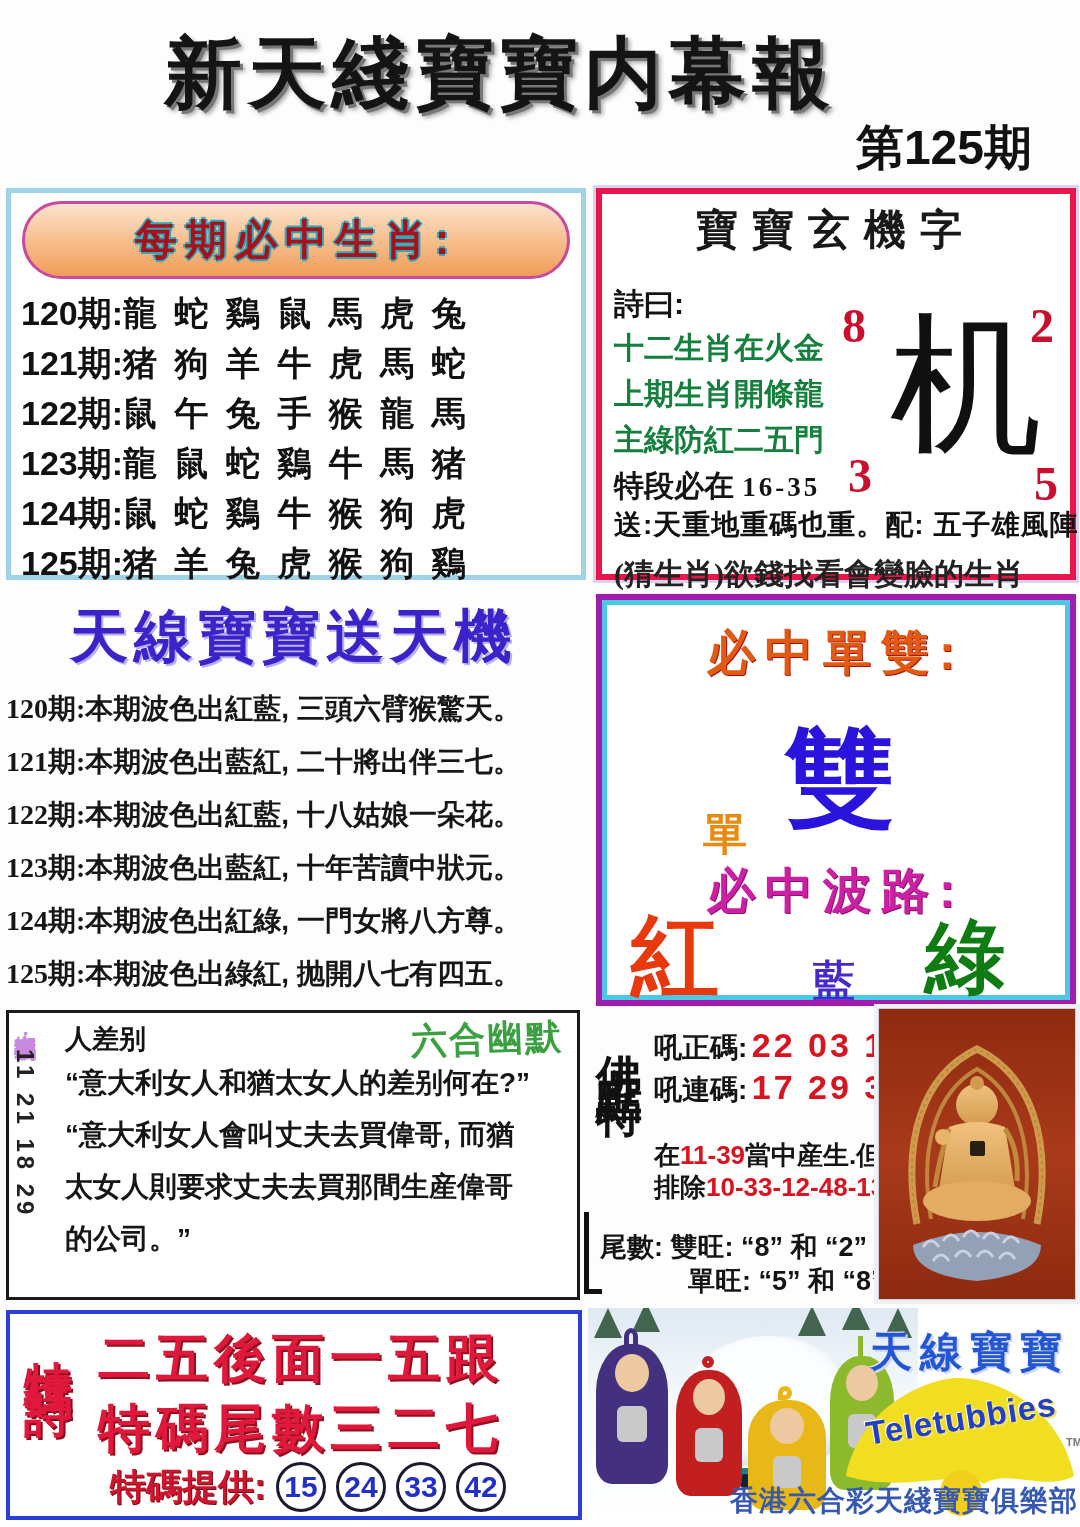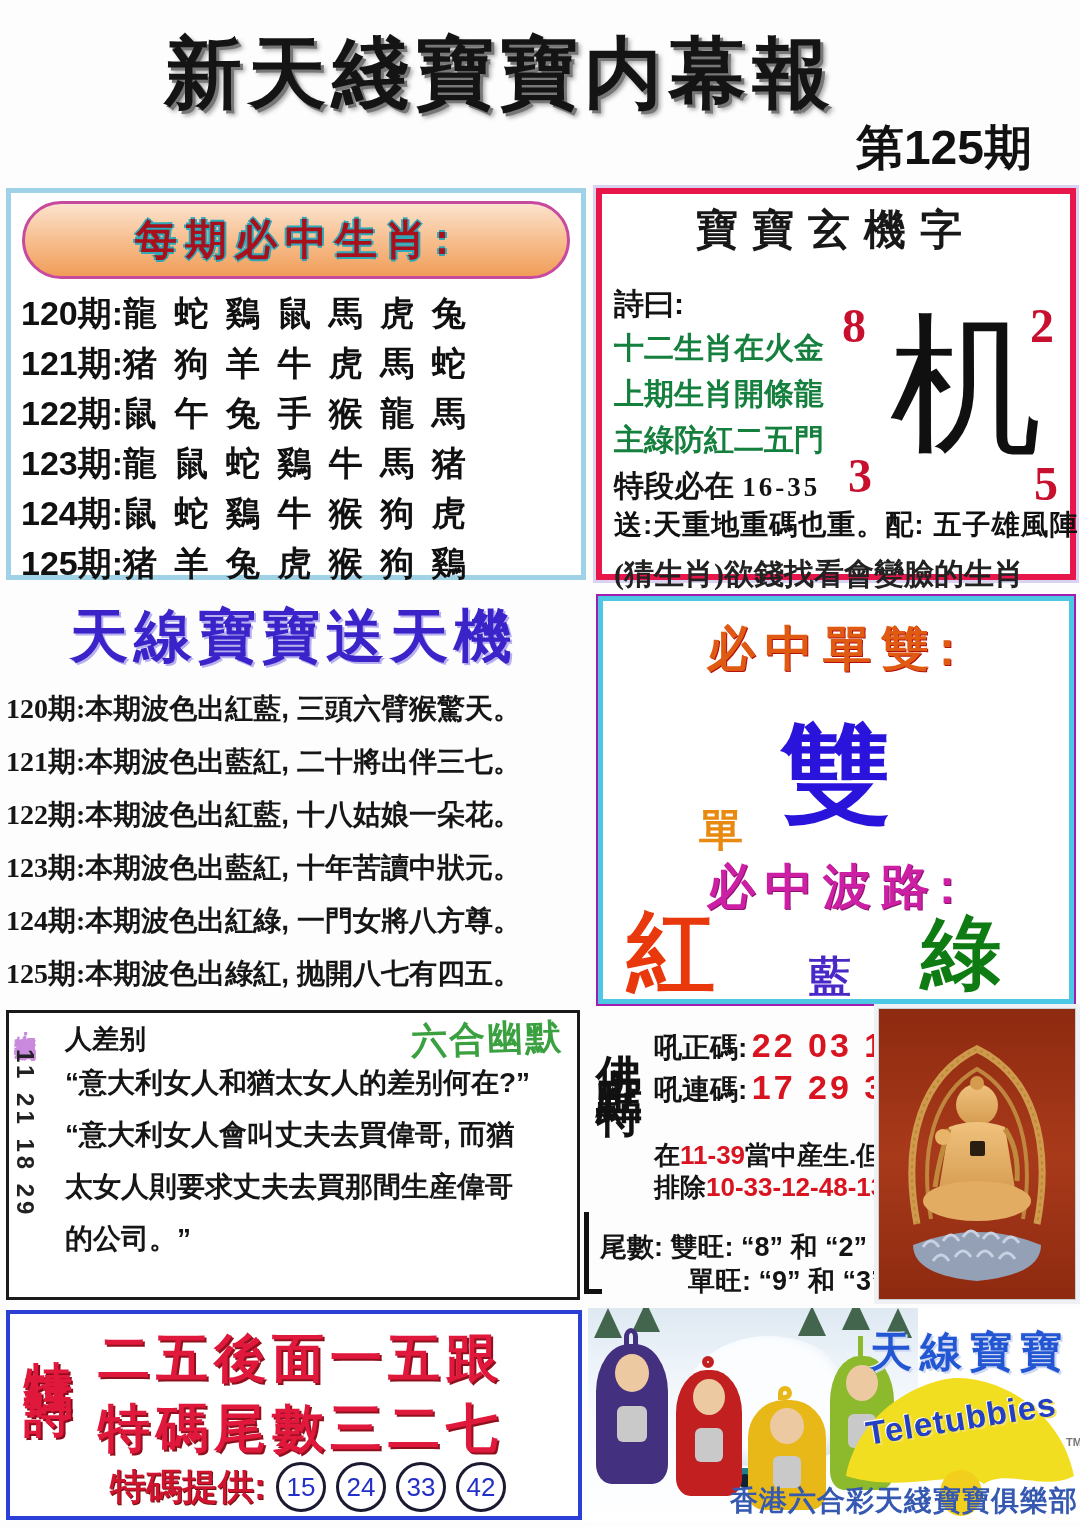--- a/index.html
+++ b/index.html
@@ -50,21 +50,21 @@
   
   .tips-section { position:absolute; left:0; top:598px; width:588px; }
   .tips-title { text-align:center; font-size:58px; font-weight:900; color:#3a23c8;
     letter-spacing:6px; text-shadow:2px 2px 0 #b8b0ee; }
   .tips-row { padding:13px 0 0 6px; font-size:28px; font-weight:900; color:#161616;
     line-height:40px; white-space:nowrap; }
   .tips-row .t-label { font-family:"Liberation Serif", serif; font-weight:700; }
 
   
   .oe-outer { position:absolute; left:596px; top:594px; width:480px; height:412px;
-    border:2px solid #a21caf; background:#fff; }
+    border:6px solid #a21caf; background:#fff; }
   .oe-inner { width:100%; height:100%; border:5px solid #4cc8e4; padding:10px 14px; position:relative; }
   .oe-title { text-align:center; font-size:48px; font-weight:900; letter-spacing:10px; margin-top:6px; }
   .oe-title.orange { color:#e05a12; text-shadow:1px 1px 0 #b01010; }
   .oe-title.magenta { color:#cc1fa4; text-shadow:1px 1px 0 #8c1470; }
   .dan { position:absolute; left:96px; top:200px; font-size:44px; font-weight:900; color:#e88a10; }
   .shuang { position:absolute; left:178px; top:100px; font-size:110px; font-weight:900; color:#2a14dc; }
   .bolu-row { position:absolute; left:0; top:300px; width:100%; height:110px; }
   .b-red { position:absolute; left:24px; top:-8px; font-size:88px; font-weight:900; color:#e8380c; }
   .b-blue { position:absolute; left:206px; top:48px; font-size:42px; font-weight:900; color:#4a28c8; }
   .b-green { position:absolute; left:318px; top:0px; font-size:80px; font-weight:900; color:#0e7c12; }
@@ -106,21 +106,21 @@
     border:4px solid #2b3fd6; background:#fff; }
   .sp-vtitle { position:absolute; left:14px; top:8px; writing-mode:vertical-rl; text-orientation:upright;
     font-size:48px; font-weight:900; color:#e0183c; line-height:1; letter-spacing:14px;
     text-shadow:2px 2px 0 #8c0a1e; }
   .sp-line { position:absolute; left:88px; font-size:52px; font-weight:700; color:#e0183c;
     letter-spacing:6px; text-shadow:2px 2px 0 #90101e; white-space:nowrap; }
   .sp-provide { position:absolute; left:100px; top:148px; display:flex; align-items:center; }
   .sp-provide-label { font-size:36px; font-weight:900; color:#d01430; text-shadow:1px 1px 0 #701010; }
   .num-ball { width:50px; height:50px; border:3px solid #1a1a30; border-radius:50%;
     display:flex; align-items:center; justify-content:center; margin-left:10px;
-    font-size:26px; font-weight:400; color:#2330c8; background:#fff; }
+    font-size:30px; font-weight:700; color:#2330c8; background:#fff; }
 
   
   .tt-section { position:absolute; left:588px; top:1308px; width:492px; height:214px; background:#fff; }
   .tt-photo { position:absolute; left:0; top:0; width:330px; height:214px; overflow:hidden;
     background:linear-gradient(180deg,#dfe9f2 0%,#f6fafe 45%,#ffffff 100%); }
   .tree { position:absolute; width:0; height:0; border-left:14px solid transparent;
     border-right:14px solid transparent; border-bottom:30px solid #274d30; opacity:.85; }
   .snow-mound { position:absolute; left:96px; top:28px; width:170px; height:130px;
     background:#fbfdff; border-radius:50% 50% 40% 40%; box-shadow:inset -6px -8px 14px #d8e2ea; }
   .tubby { position:absolute; }
@@ -240,21 +240,21 @@
     </div>
     <div class="tail-bracket"></div>
     <div class="bp-tails">
       <div class="tail-row">
         <span>尾數:</span>
         <span>雙旺:</span>
         <span>“8” 和 “2”</span>
       </div>
       <div class="tail-row tail-indent">
         <span>單旺:</span>
-        <span>“9” 和 “3”</span>
+        <span>“5” 和 “8”</span>
       </div>
     </div>
   </div>
 
   <div class="buddha-img">
     <svg width="196" height="290" viewBox="0 0 196 290">
       <defs>
         <linearGradient id="bg" x1="0" y1="0" x2="0" y2="1">
           <stop offset="0" stop-color="#8e2a10"></stop>
             <stop offset="0.5" stop-color="#a83a1a"></stop>

